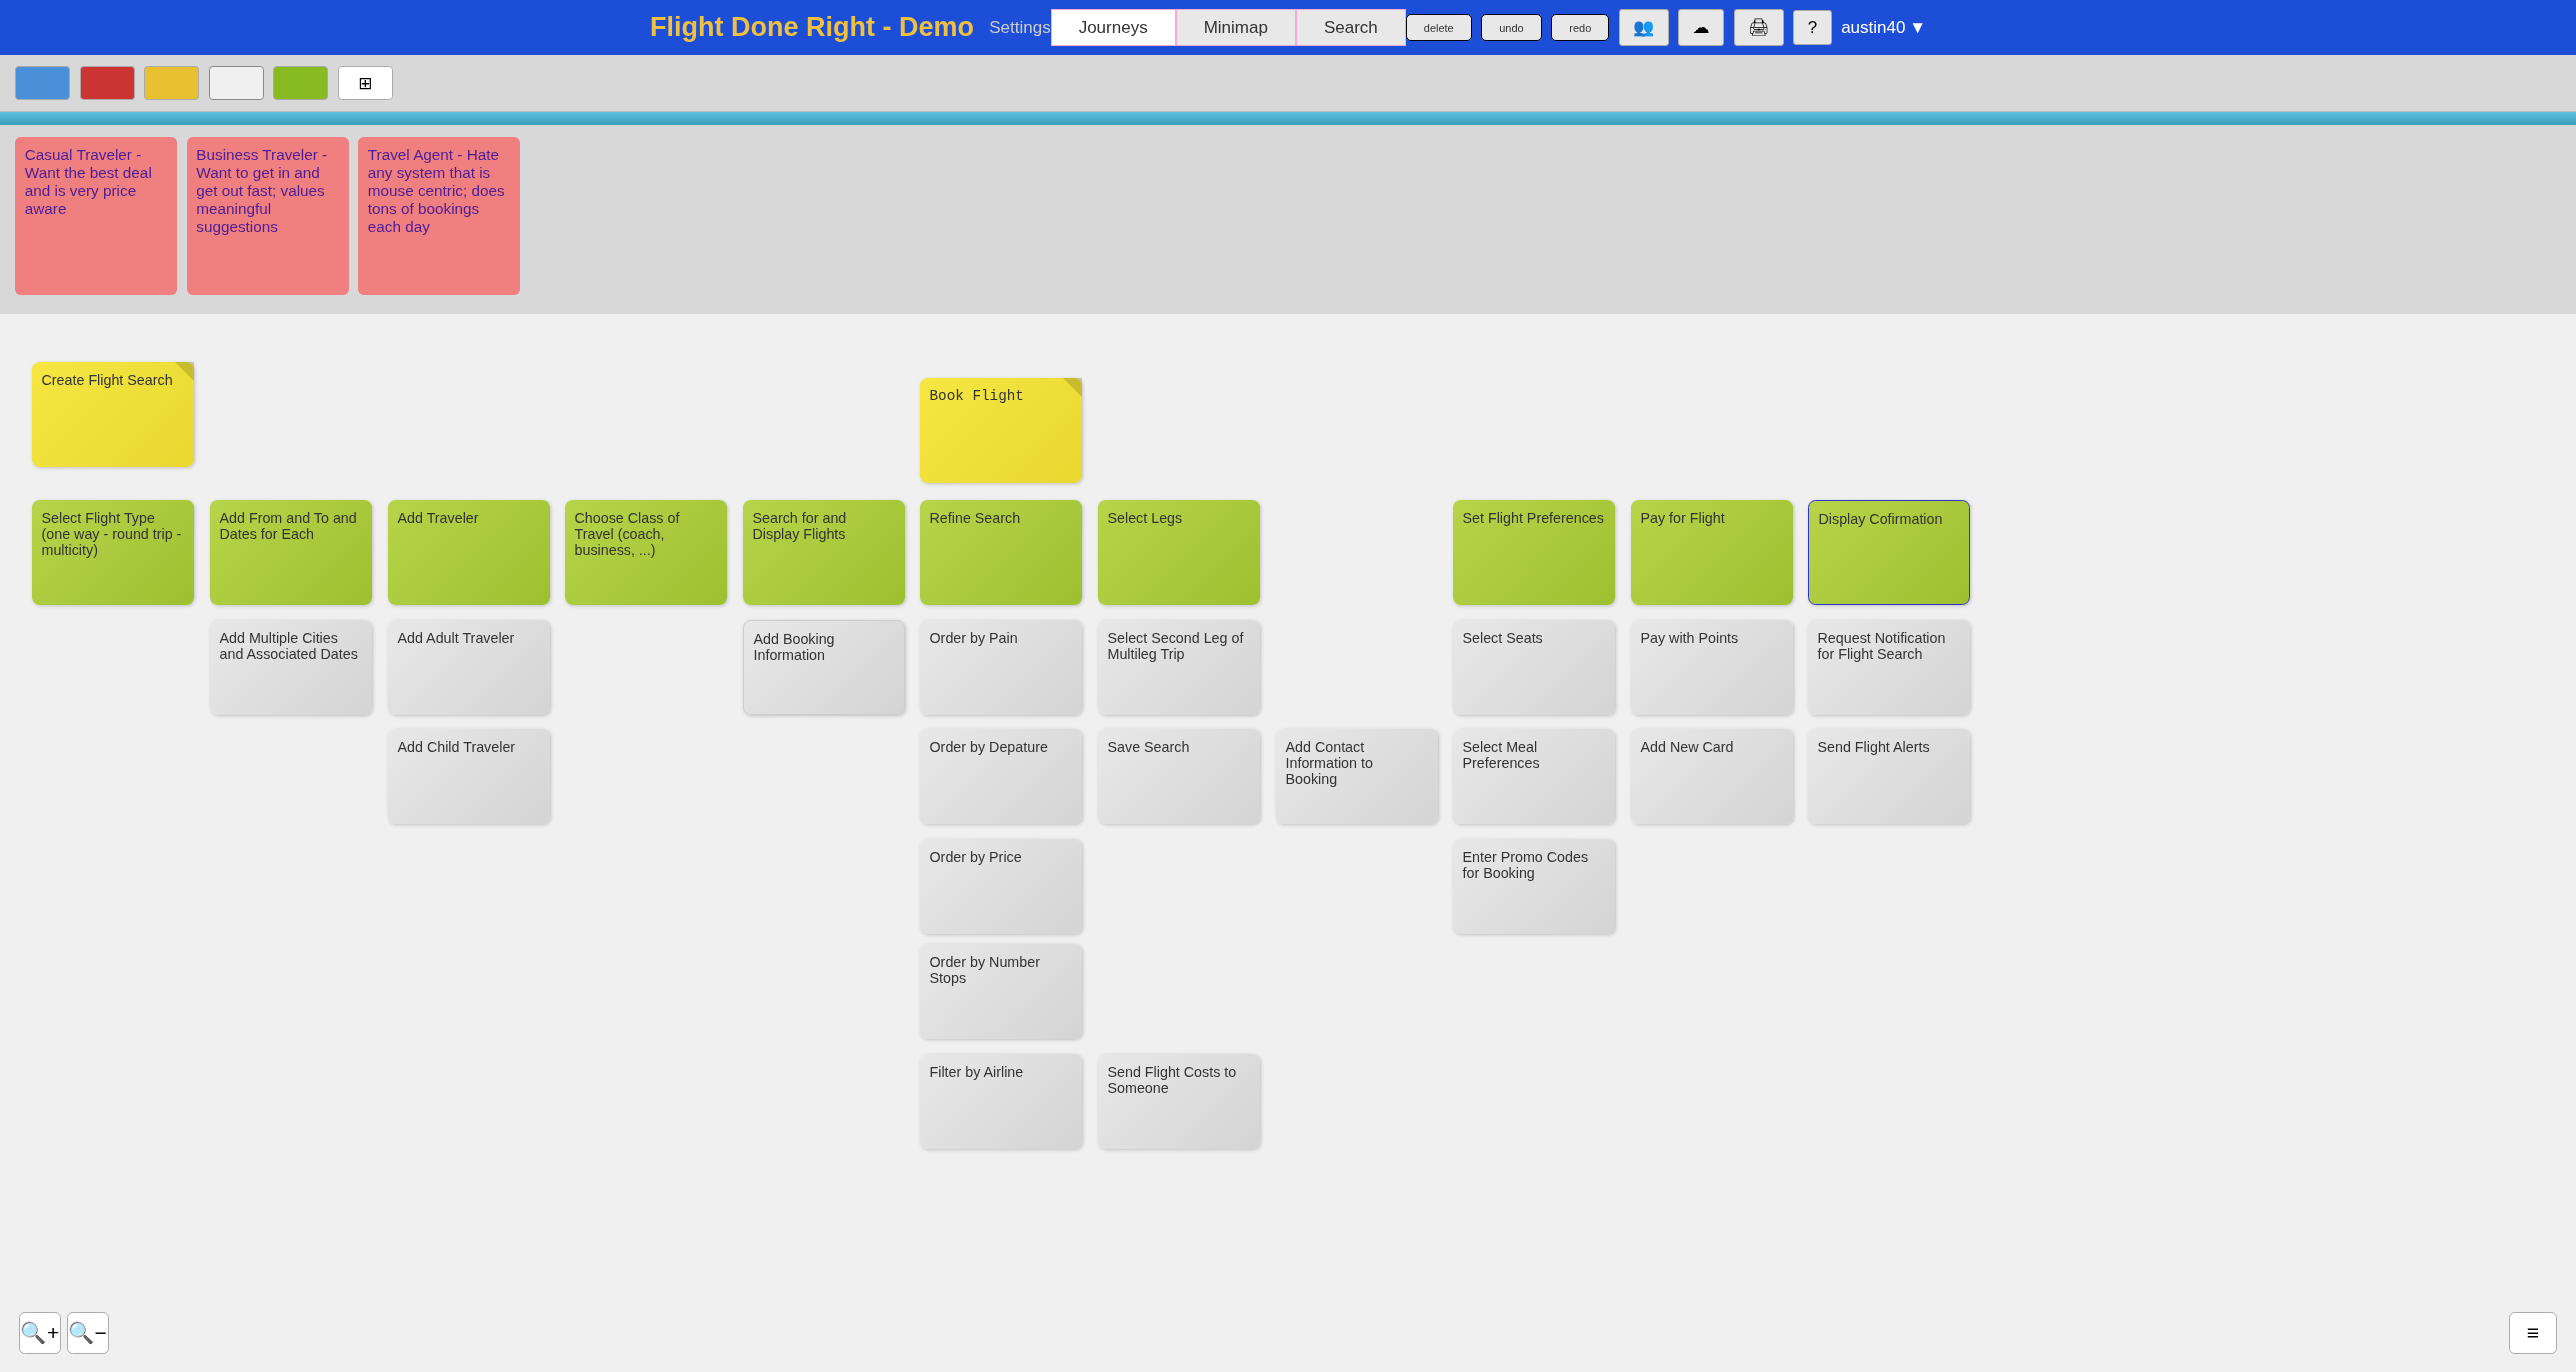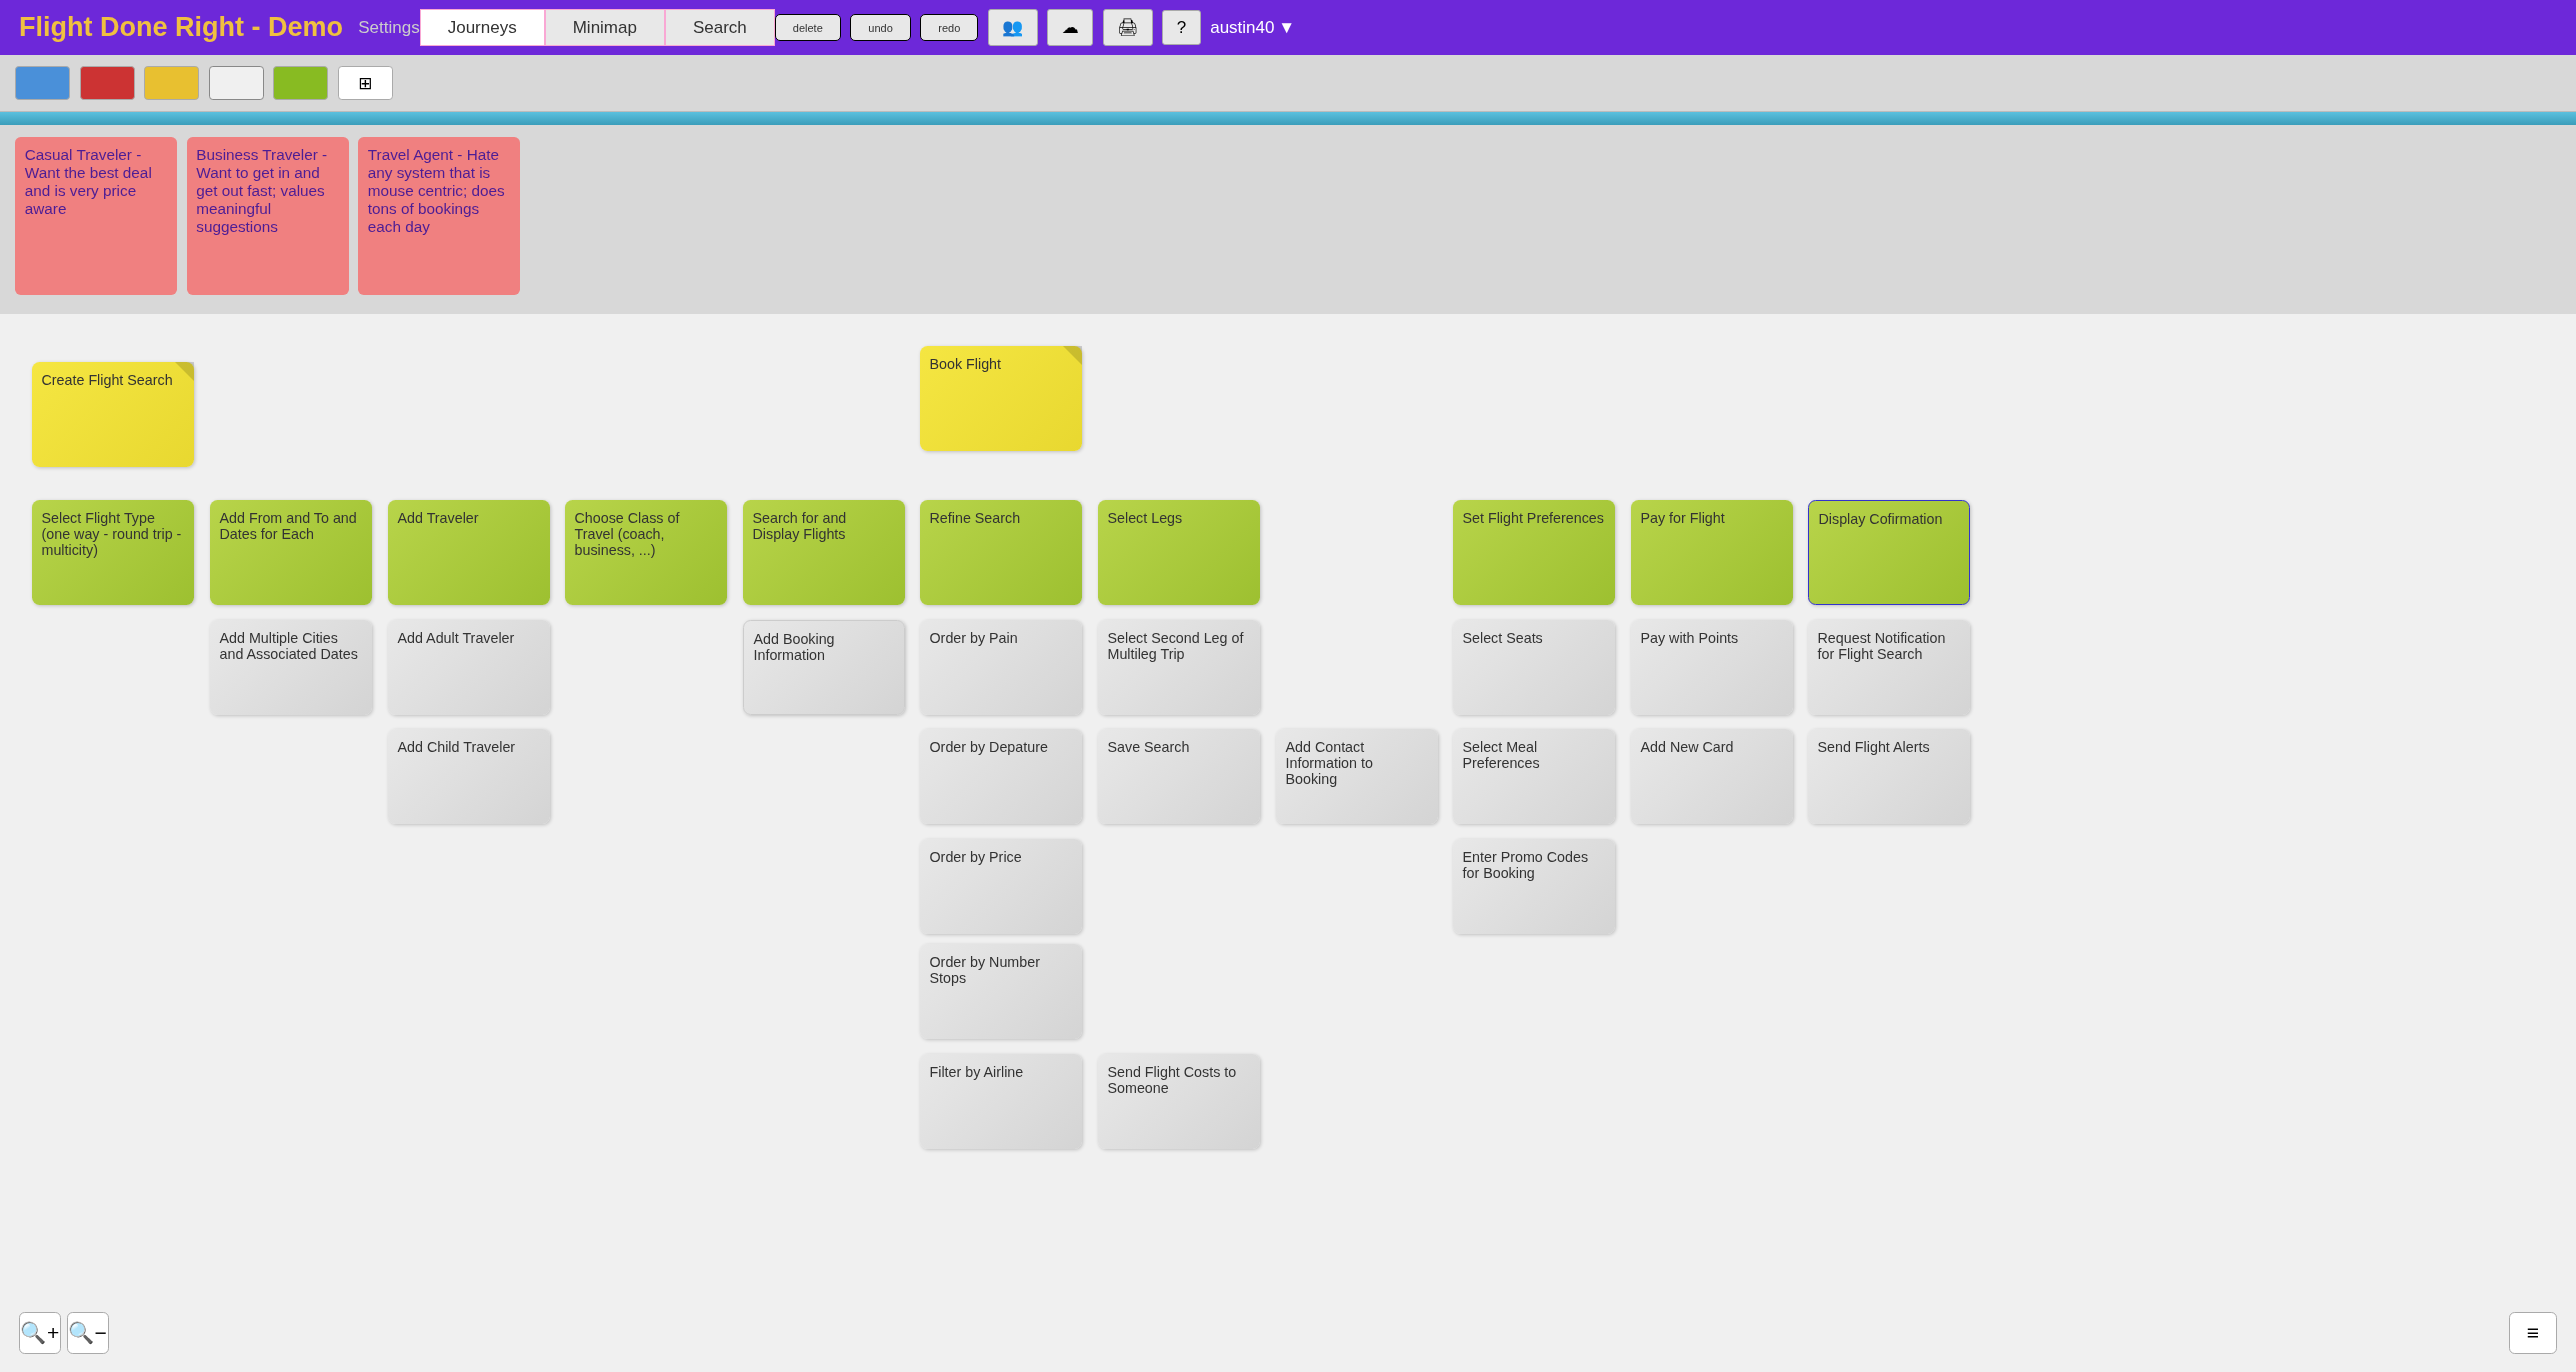--- a/index.html
+++ b/index.html
@@ -1,25 +1,25 @@
 <!DOCTYPE html>
 <html><head>
   <meta charset="utf-8">
   <style>
     * { box-sizing: border-box; margin: 0; padding: 0; }
     body { font-family: Arial, sans-serif; background: #e8e8e8; overflow: hidden; width: 2576px; height: 1373px; }
 
     
     #header {
-      background: #6d28d9;
+      background: #1d4ed8;
       height: 55px;
       display: flex;
       align-items: center;
       padding: 9px 19px;
-      justify-content: flex-start;
+      justify-content: center;
     }
     #header-left { display: flex; align-items: center; gap: 15.3px; }
     #app-title { color: #f0c040; font-size: 27px; font-weight: bold; }
     #settings-link { color: #ccc; font-size: 17px; cursor: pointer; }
     #header-center { display: flex; gap: 0; }
     .nav-btn {
       padding: 7.6px 27px;
       font-size: 17px;
       border: 1px solid #f9a8d4;
       background: #e8e8e8;
@@ -233,21 +233,21 @@
     <span>Travel Agent -  Hate any system that is mouse centric; does tons of bookings each day</span>
   </div>
 </div>
 
 <div id="canvas">
 
   <div class="card card-yellow" style="left:32px; top:48px; width:162px; height:105px; position:absolute;">
     <span>Create Flight Search</span>
   </div>
 
-  <div class="card card-yellow" style="left:920px; top:32px; width:162px; height:105px; position:absolute;">
+  <div class="card card-yellow" style="left:920px; top:64px; width:162px; height:105px; position:absolute;font-family:Liberation Mono, monospace;">
     <span>Book Flight</span>
   </div>
 
   <div class="card card-green" style="left:32px; top:186px; width:162px; height:105px; position:absolute;">
     <span>Select Flight Type (one way - round trip - multicity)</span>
   </div>
 
   <div class="card card-green" style="left:210px; top:186px; width:162px; height:105px; position:absolute;">
     <span>Add From and To and Dates for Each</span>
   </div>

